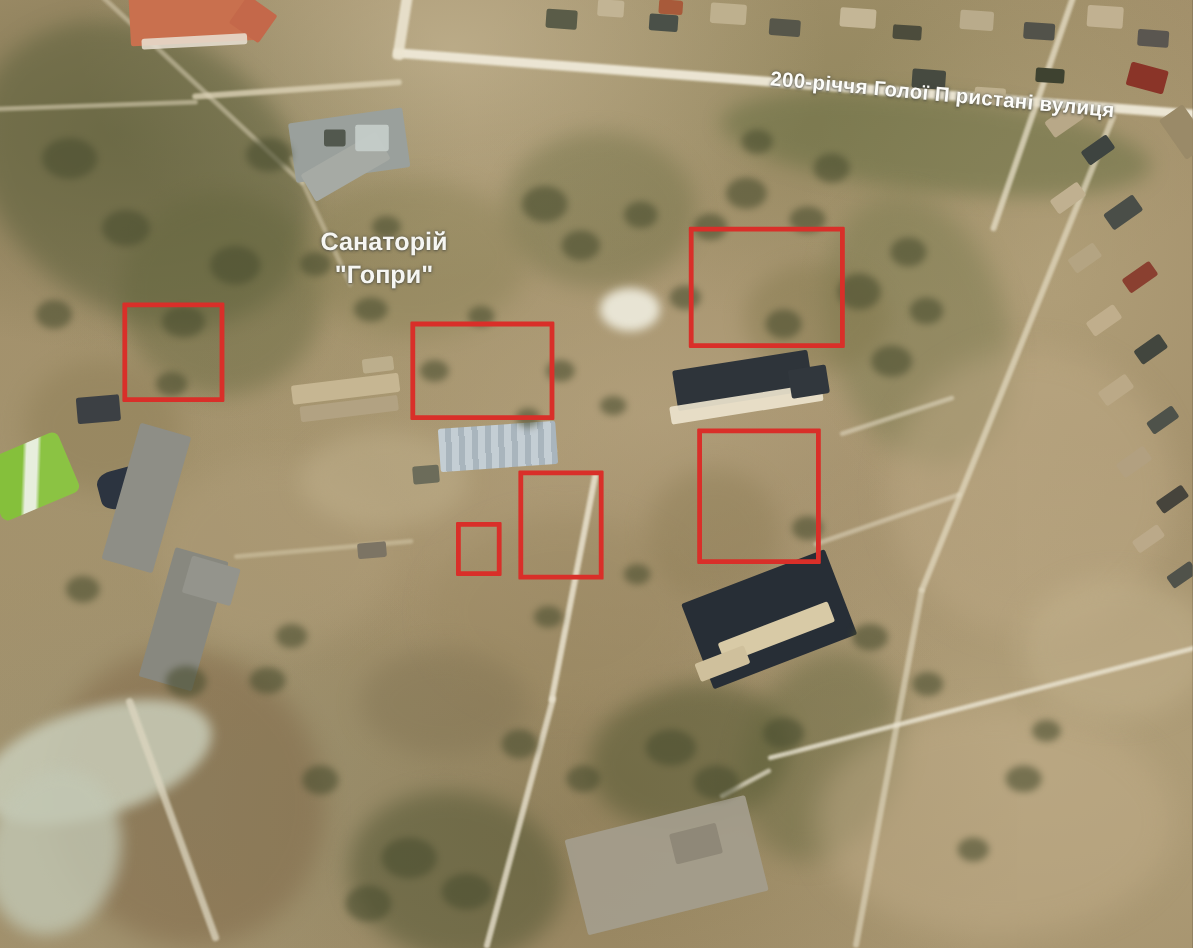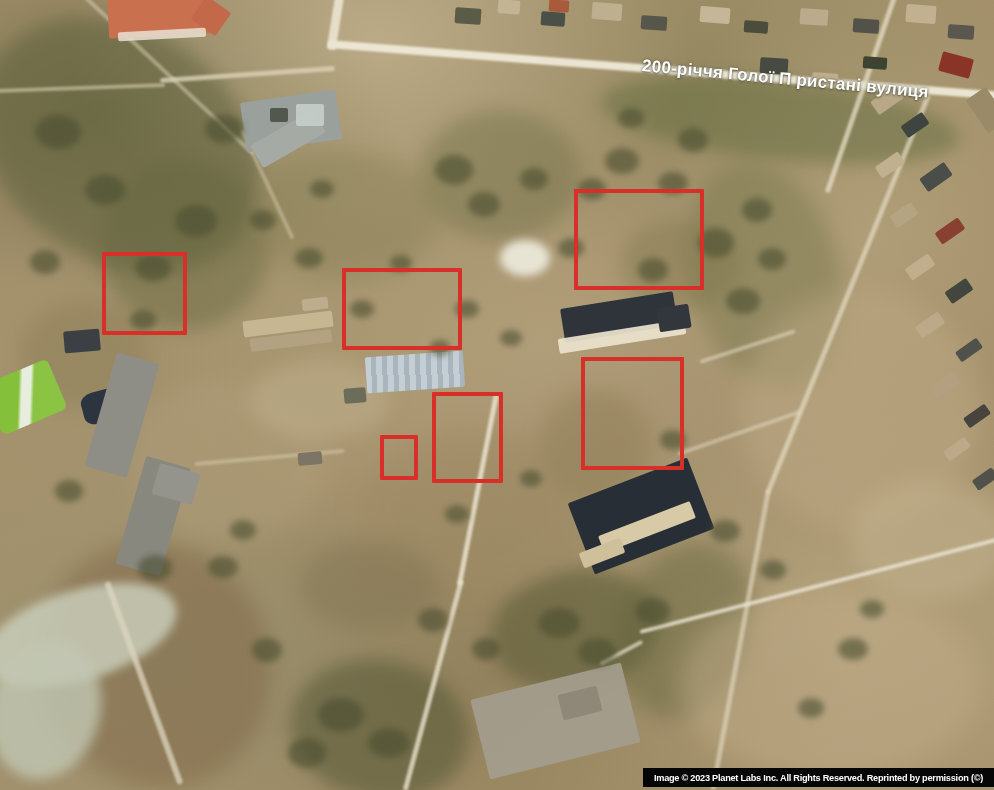--- a/index.html
+++ b/index.html
@@ -199,14 +199,17 @@
     </div>
   <div id="boxes">
       <div class="red-box" style="left: 102px; top: 252px; width: 85px; height: 83px; border-color: rgb(217, 47, 41);"></div>
       <div class="red-box" style="left: 342px; top: 268px; width: 120px; height: 82px; border-color: rgb(217, 47, 41);"></div>
       <div class="red-box" style="left: 574px; top: 189px; width: 130px; height: 101px; border-color: rgb(217, 47, 41);"></div>
       <div class="red-box" style="left: 432px; top: 392px; width: 71px; height: 91px; border-color: rgb(217, 47, 41);"></div>
       <div class="red-box" style="left: 380px; top: 435px; width: 38px; height: 45px; border-color: rgb(217, 47, 41);"></div>
       <div class="red-box" style="left: 581px; top: 357px; width: 103px; height: 113px; border-color: rgb(217, 47, 41);"></div>
     </div>
   <div class="street-label">200-річчя Голої П ристані вулиця</div>
-  <div class="credit-bar">Image © 2023 Planet Labs Inc. All Rights Reserved. Reprinted by permission (©)</div>
+  <div class="place-label">
+    <div>Санаторій</div>
+    <div>"Гопри"</div>
+  </div>
 </div>
 
 </body></html>

